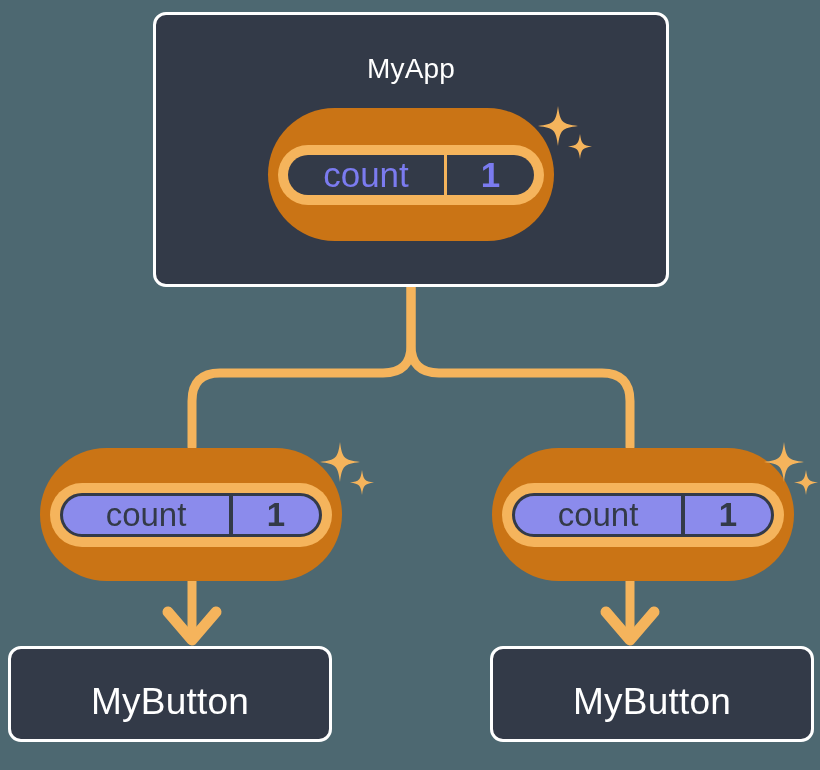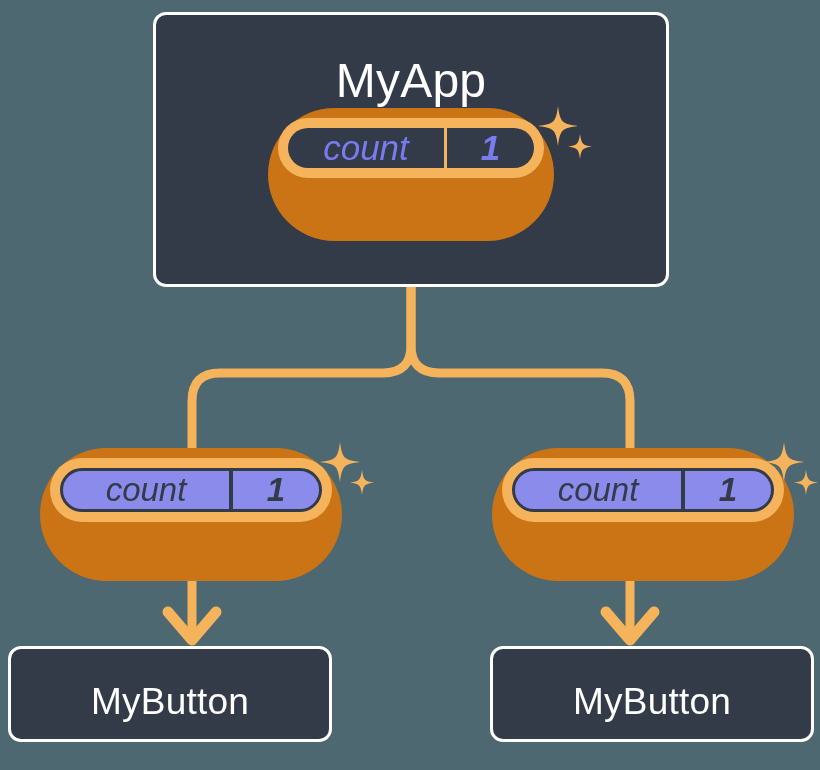--- a/index.html
+++ b/index.html
@@ -50,45 +50,44 @@
   }
 
   #card-myapp {
     left: 153px;
     top: 12px;
     width: 516px;
     height: 275px;
   }
   #card-myapp .card-title {
     top: 38px;
-    font-size: 48px;
+    font-size: 28px;
   }
 
   .card-mybutton {
     width: 324px;
     height: 96px;
   }
   #card-mybutton-left  { left: 8px;   top: 646px; }
   #card-mybutton-right { left: 490px; top: 646px; }
   .card-mybutton .card-title {
     top: 32px;
     font-size: 37px;
   }
 
   
   .pill {
     position: absolute;
     box-sizing: border-box;
     border-radius: 999px;
     display: flex;
-    align-items: flex-start;
+    align-items: center;
     
     background: #ca7415;
     padding: 10px;
-    font-style: italic;
   }
   .pill-inner {
     flex: 1 1 auto;
     box-sizing: border-box;
     border-radius: 999px;
     background: #f5b45c;
     padding: 10px;
     display: flex;
     align-items: stretch;
   }

